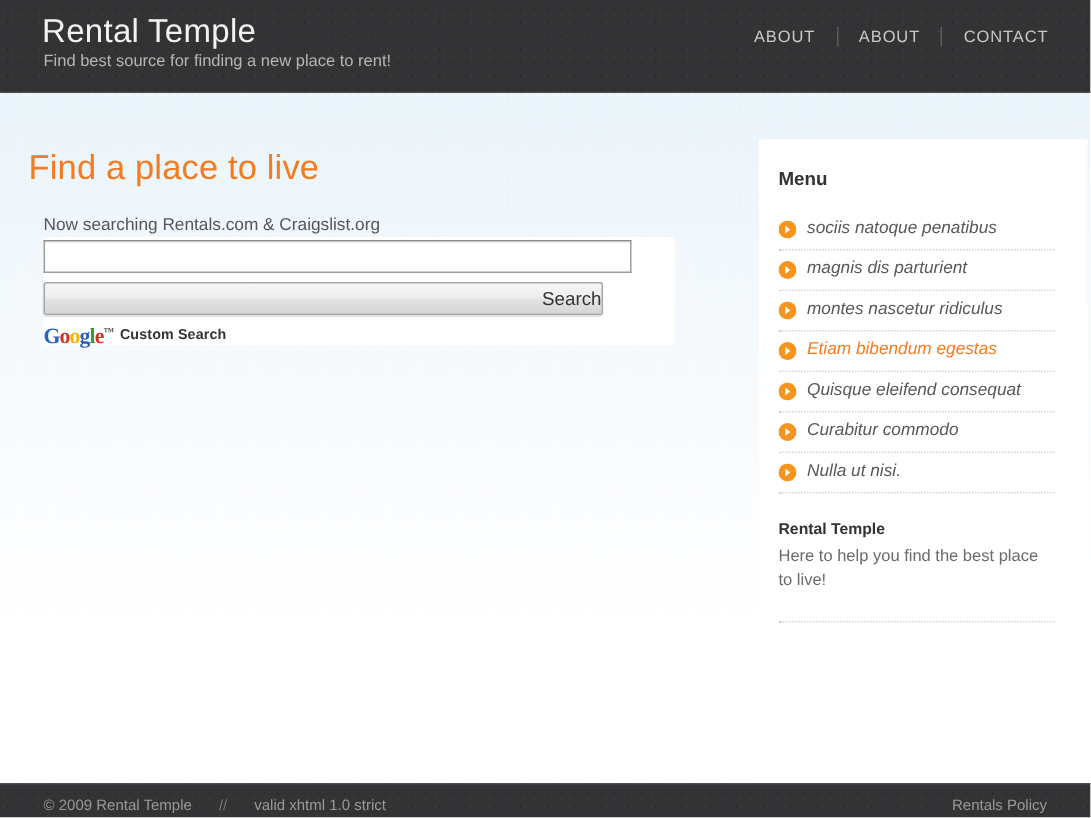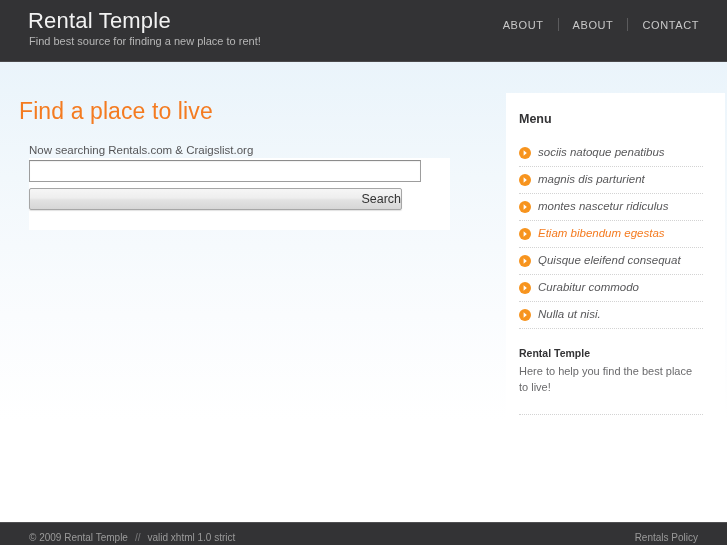--- a/index.html
+++ b/index.html
@@ -278,21 +278,21 @@
     background-size: 6px 6px, 9px 9px;
     pointer-events: none;
   }
   .footer-left {
     position: absolute;
     left: 29px; top: 9px;
     font-size: 10px;
     color: #9a9a9a;
     display: flex;
     align-items: center;
-    gap: 7px;
+    gap: 18px;
     z-index: 2;
   }
   .footer-left a, .footer-right a {
     color: #9a9a9a;
     text-decoration: none;
   }
   .footer-sep { color: #7a7a7c; }
   .footer-right {
     position: absolute;
     right: 29px; top: 9px;
@@ -318,20 +318,26 @@
   </nav>
 </div>
 
 <div id="content">
   <h2 class="content-heading">Find a place to live</h2>
   <p class="search-note">Now searching Rentals.com &amp; Craigslist.org</p>
 
   <div id="cse-widget">
     <input id="cse-input" type="text" placeholder="" value="" style="">
     <button id="cse-search-button">Search</button>
+    <div id="cse-branding">
+      <span class="google-logo">
+        <span class="g-b">G</span><span class="g-r">o</span><span class="g-y">o</span><span class="g-b">g</span><span class="g-g">l</span><span class="g-r">e</span><span class="g-tm">™</span>
+      </span>
+      <span class="cse-branding-text">Custom Search</span>
+    </div>
   </div>
 </div>
 
 <aside id="sidebar">
   <h3 class="sidebar-heading">Menu</h3>
 
   <ul id="sidebar-menu">
     <li>
       <a href="#">
         <span class="bullet-icon">

